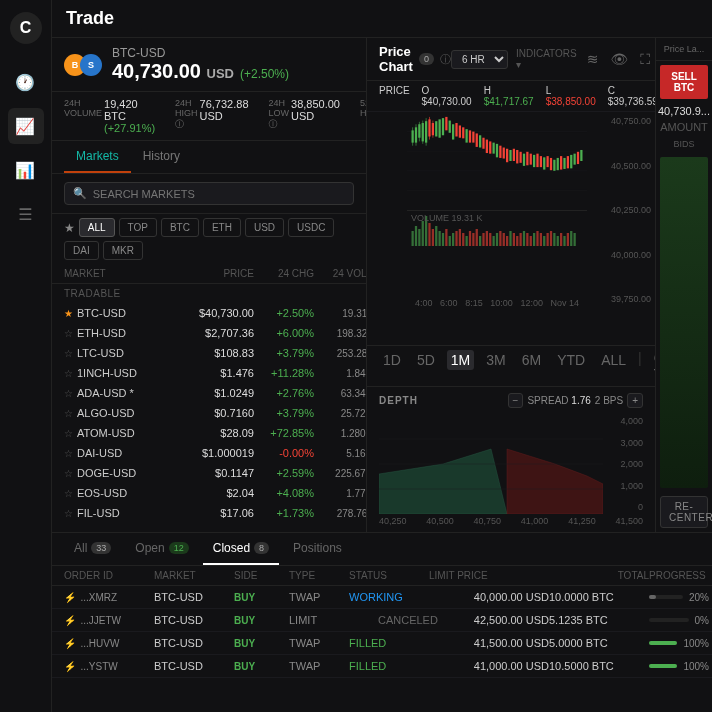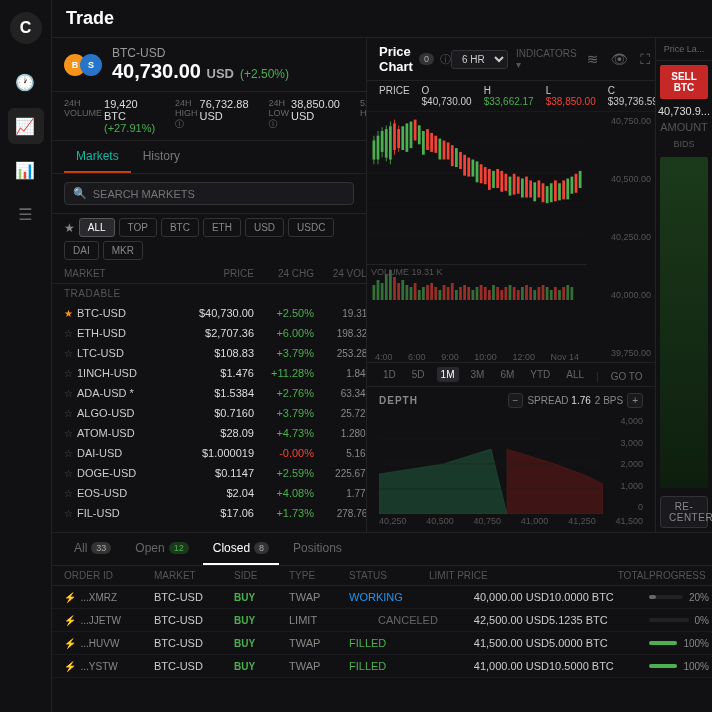--- a/index.html
+++ b/index.html
@@ -265,30 +265,32 @@
       border-bottom: 1px solid #1a1a1e;
     }
     .price-info-row span { color: #ccc; }
 
     
     .chart-area {
       flex: 1;
       position: relative;
       overflow: hidden;
       min-height: 0;
+      margin-left: 40px;
     }
 
     
     .time-controls {
       display: flex;
       padding: 4px 12px;
       gap: 8px;
       border-top: 1px solid #222;
-      font-size: 10px;
-      align-items: flex-end;
+      font-size: 14px;
+      align-items: flex-start;
+      margin-top: 37px;
     }
     .time-btn {
       color: #666;
       cursor: pointer;
       padding: 2px 4px;
       border-radius: 3px;
     }
     .time-btn.active { color: #fff; background: #2a2a2e; }
     .time-sep { color: #333; }
     .goto-btn { color: #666; cursor: pointer; margin-left: 4px; }
@@ -550,34 +552,34 @@
           <span class="volume">253.28K</span>
         </div>
         <div class="market-row">
           <span class="market-name"><span class="star">☆</span> 1INCH-USD</span>
           <span class="price">$1.476</span>
           <span class="change-pos">+11.28%</span>
           <span class="volume">1.84M</span>
         </div>
         <div class="market-row">
           <span class="market-name"><span class="star">☆</span> ADA-USD *</span>
-          <span class="price">$1.5384</span>
+          <span class="price">$1.0249</span>
           <span class="change-pos">+2.76%</span>
           <span class="volume">63.34M</span>
         </div>
         <div class="market-row">
           <span class="market-name"><span class="star">☆</span> ALGO-USD</span>
           <span class="price">$0.7160</span>
           <span class="change-pos">+3.79%</span>
           <span class="volume">25.72M</span>
         </div>
         <div class="market-row">
           <span class="market-name"><span class="star">☆</span> ATOM-USD</span>
           <span class="price">$28.09</span>
-          <span class="change-pos">+4.73%</span>
+          <span class="change-pos">+72.85%</span>
           <span class="volume">1.280M</span>
         </div>
         <div class="market-row">
           <span class="market-name"><span class="star">☆</span> DAI-USD</span>
           <span class="price">$1.000019</span>
           <span class="change-neg">-0.00%</span>
           <span class="volume">5.16M</span>
         </div>
         <div class="market-row">
           <span class="market-name"><span class="star">☆</span> DOGE-USD</span>
@@ -616,21 +618,21 @@
           <span style="color:#555;font-size:10px;cursor:pointer;">INDICATORS ▾</span>
           <span class="chart-icon-btn">≋</span>
           <span class="chart-icon-btn">👁</span>
           <span class="chart-icon-btn">⛶</span>
         </div>
       </div>
 
       <div class="price-info-row">
         <span>PRICE</span>
         <span>O <span style="color:#ccc;">$40,730.00</span></span>
-        <span>H <span style="color:#4caf50;">$33,662.17</span></span>
+        <span>H <span style="color:#4caf50;">$41,717.67</span></span>
         <span>L <span style="color:#f44336;">$38,850.00</span></span>
         <span>C <span style="color:#ccc;">$39,736.59</span></span>
       </div>
 
       <div class="chart-area" style="flex:1;display:flex;position:relative;">
 
         <div style="width:68px;display:flex;flex-direction:column;justify-content:space-between;padding:4px 4px;font-size:9px;color:#555;text-align:right;position:absolute;right:0;top:0;bottom:0;z-index:2;">
           <span>40,750.00</span>
           <span>40,500.00</span>
           <span>40,250.00</span>
@@ -760,21 +762,21 @@
               <rect x="284" y="22" width="4" height="13" fill="#f44336" opacity="0.6"></rect>
               <rect x="290" y="20" width="4" height="15" fill="#4caf50" opacity="0.6"></rect>
               <rect x="296" y="22" width="4" height="13" fill="#4caf50" opacity="0.6"></rect>
             </svg>
           </div>
         </div>
 
         <div style="position:absolute;bottom:0;left:0;right:68px;display:flex;justify-content:space-between;padding:0 8px;font-size:9px;color:#555;">
           <span>4:00</span>
           <span>6:00</span>
-          <span>9:00</span>
+          <span>8:15</span>
           <span>10:00</span>
           <span>12:00</span>
           <span>Nov 14</span>
         </div>
       </div>
 
       <div class="time-controls">
         <span class="time-btn">1D</span>
         <span class="time-btn">5D</span>
         <span class="time-btn active">1M</span>

